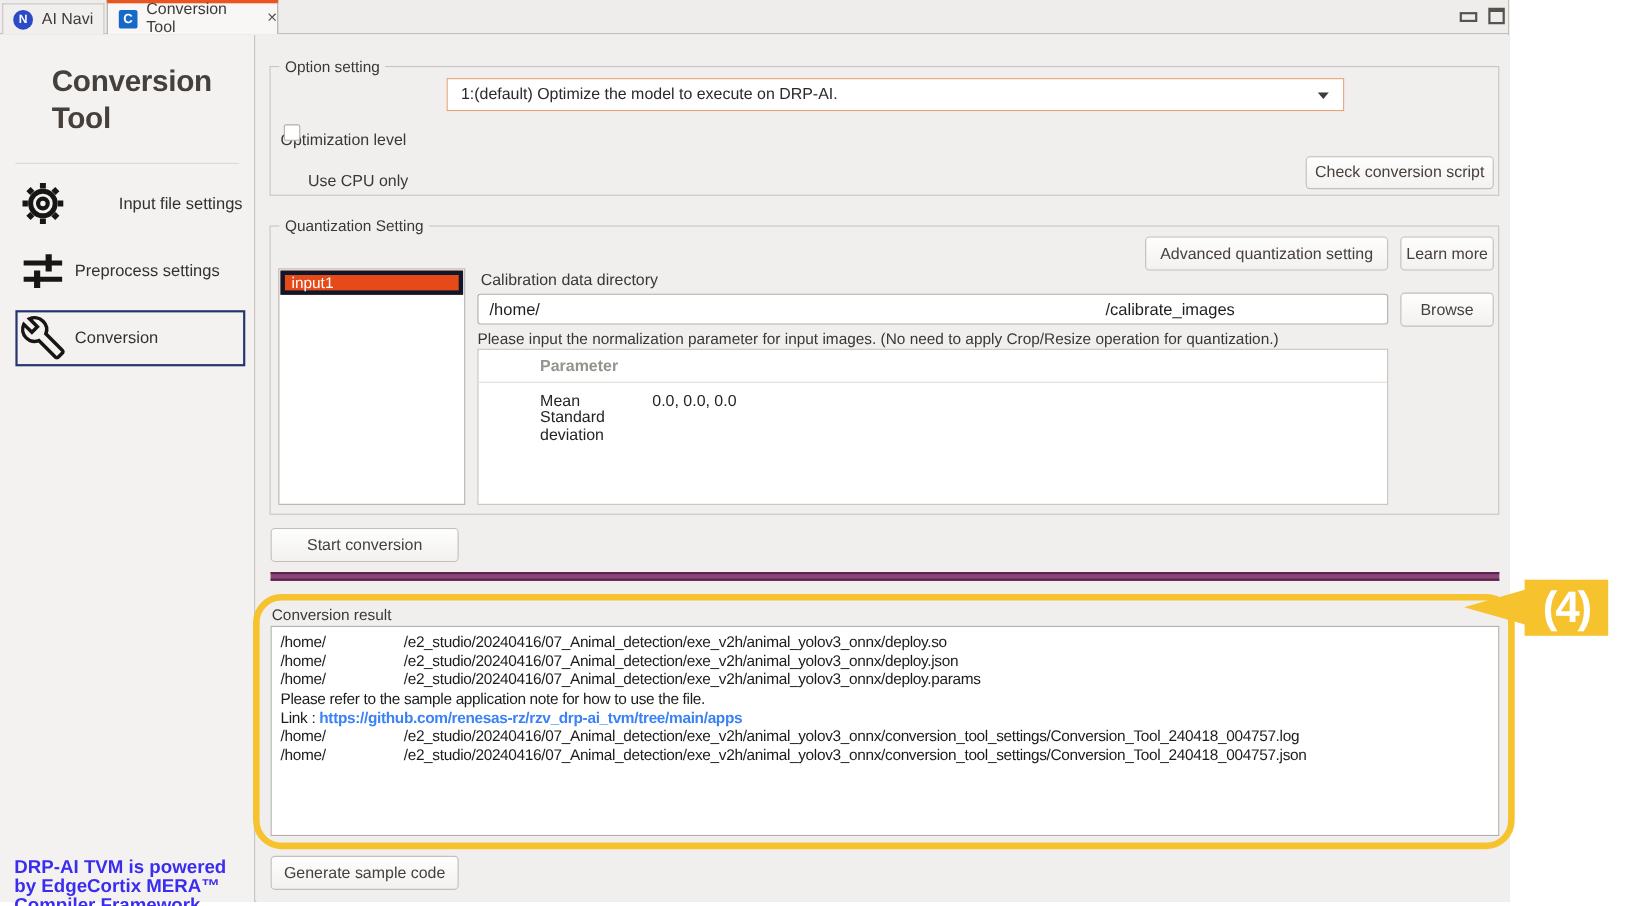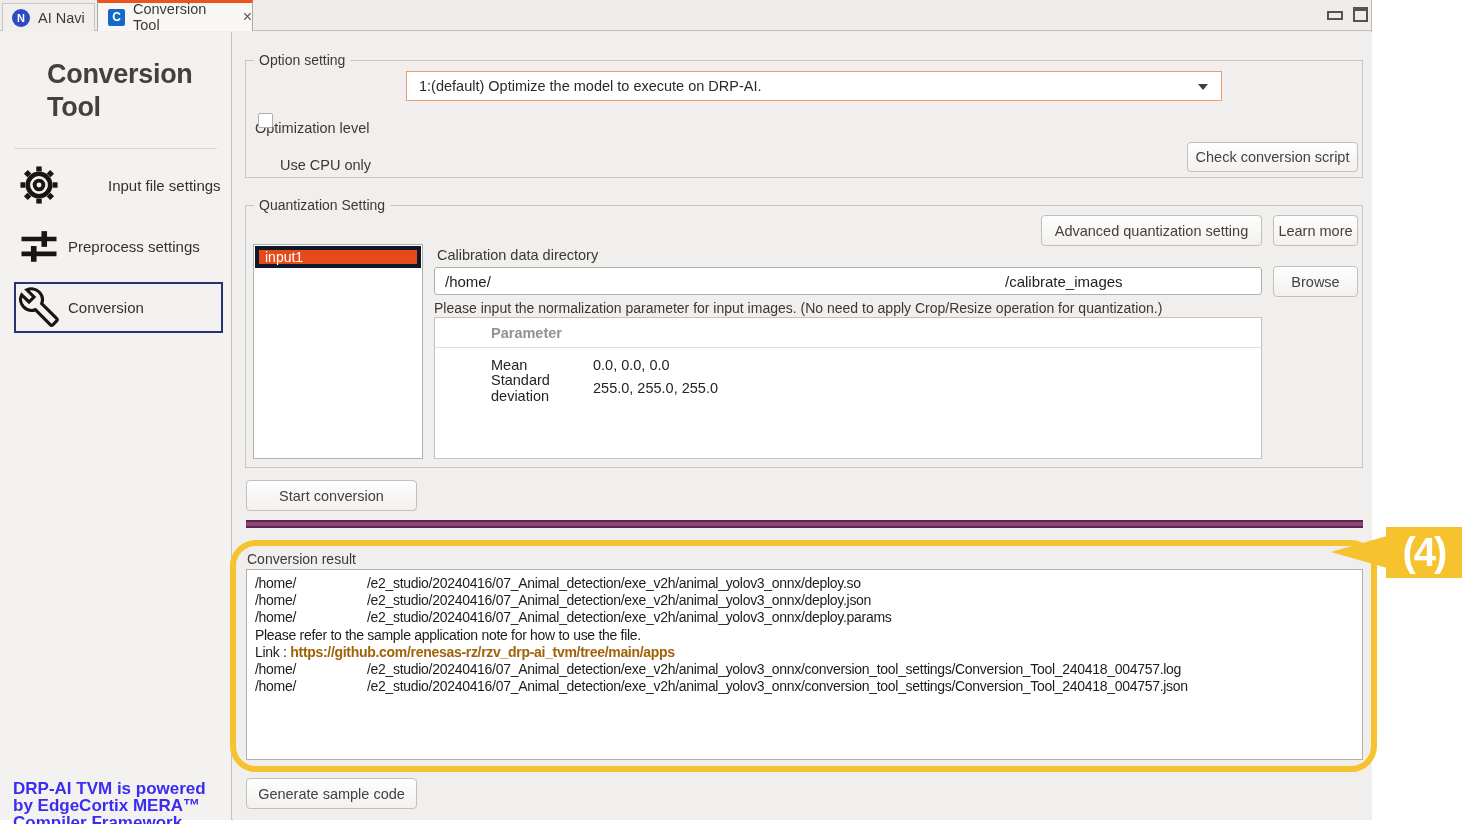--- a/index.html
+++ b/index.html
@@ -93,21 +93,21 @@
 
   #start-btn { left:246px; top:480px; width:171px; height:31px; }
   #progress-bar { left:246px; top:520px; width:1117px; height:8px; background:#8A4579;
     border-top:2px solid #5E2450; border-bottom:2px solid #5E2450; }
   #result-label { left:247px; top:551px; font-size:14px; color:#3c3835; }
   #result-box { left:246px; top:569px; width:1117px; height:191px; background:#fff;
     border:1px solid #b3afab; padding:5px 8px; font-size:14px; line-height:17.2px;
     color:#1d1c1b; letter-spacing:-0.3px; }
   .rline { white-space:nowrap; }
   .rpre:not(:empty) { display:inline-block; width:112px; }
-  .rlink { color:#a16207; font-weight:bold; text-decoration:none; }
+  .rlink { color:#3b82f6; font-weight:bold; text-decoration:none; }
   #generate-btn { left:246px; top:778px; width:171px; height:31px; }
 
   
   .ann { pointer-events:none; z-index:50; }
   #ann-rect { left:230px; top:540px; width:1147px; height:232px;
     border:6px solid #F6C32E; border-radius:26px; }
   #ann-wedge { left:1331px; top:536px; width:0; height:0;
     border-top:16px solid transparent; border-bottom:16px solid transparent;
     border-right:56px solid #F6C32E; }
   #ann-label { left:1386px; top:527px; width:76px; height:51px; background:#F6C32E;
@@ -219,21 +219,20 @@
         <div class="t-header">
           <span class="t-col1">Parameter</span>
         </div>
         <div class="t-body">
           <div class="t-row">
             <span class="t-col1">Mean</span>
             <span class="t-col2">0.0, 0.0, 0.0</span>
           </div>
           <div class="t-row">
             <span class="t-col1">Standard deviation</span>
-            <span class="t-col2">255.0, 255.0, 255.0</span>
           </div>
         </div>
       </div>
     </div>
 
     <div class="btn abs" id="start-btn">Start conversion</div>
     <div class="abs" id="progress-bar"></div>
 
     <span class="abs" id="result-label">Conversion result</span>
     <div class="abs" id="result-box">

